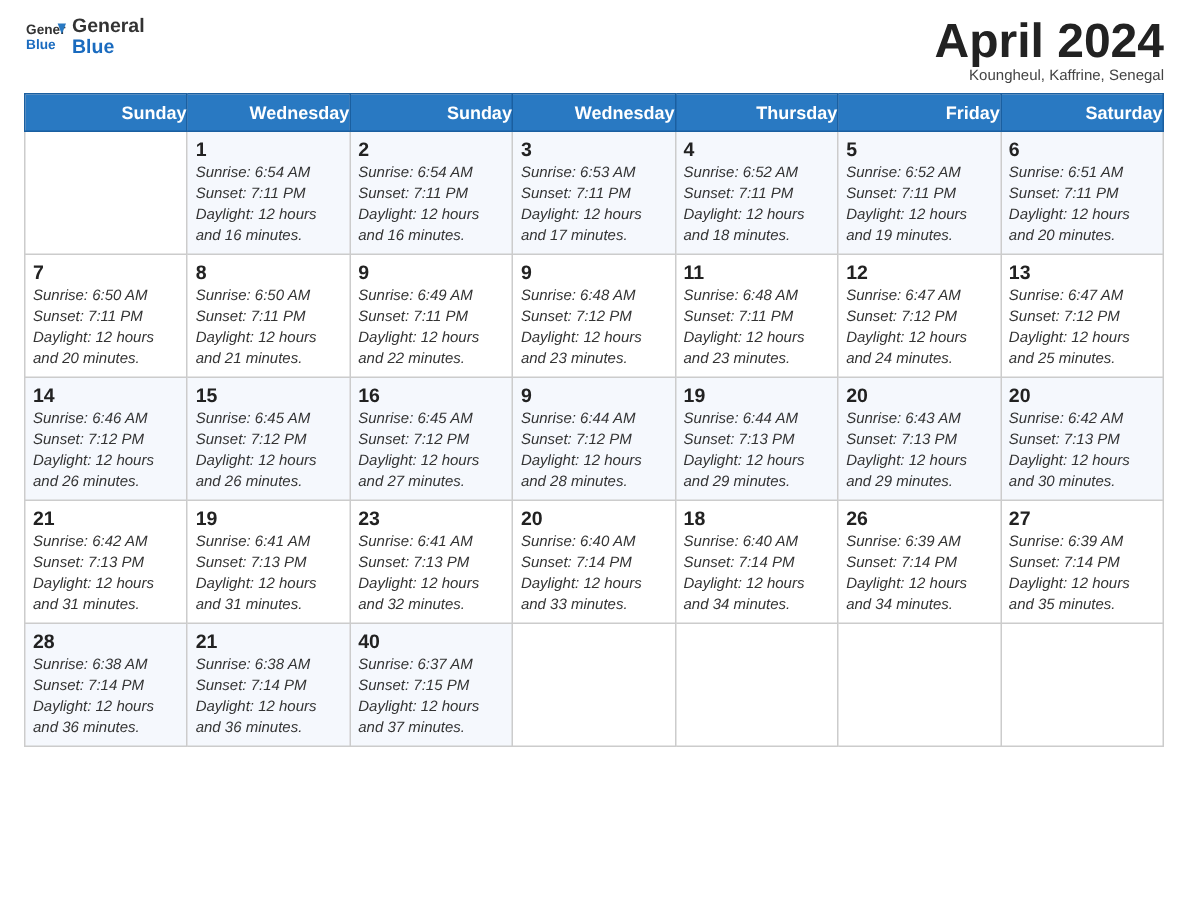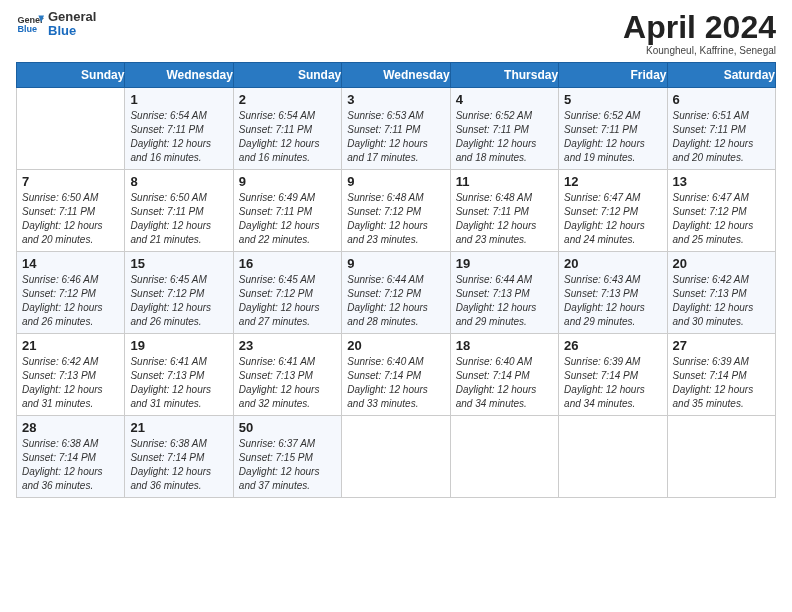--- a/index.html
+++ b/index.html
@@ -242,21 +242,21 @@
         <tr>
           <td>
         <span class="day-num">28</span>
         <span class="day-info">Sunrise: 6:38 AM<br>Sunset: 7:14 PM<br>Daylight: 12 hours and 36 minutes.</span>
       </td>
           <td>
         <span class="day-num">21</span>
         <span class="day-info">Sunrise: 6:38 AM<br>Sunset: 7:14 PM<br>Daylight: 12 hours and 36 minutes.</span>
       </td>
           <td>
-        <span class="day-num">50</span>
+        <span class="day-num">40</span>
         <span class="day-info">Sunrise: 6:37 AM<br>Sunset: 7:15 PM<br>Daylight: 12 hours and 37 minutes.</span>
       </td>
           <td class="empty-cell"></td>
           <td class="empty-cell"></td>
           <td class="empty-cell"></td>
           <td class="empty-cell"></td>
         </tr>
       </tbody>
   </table>
 </div>

